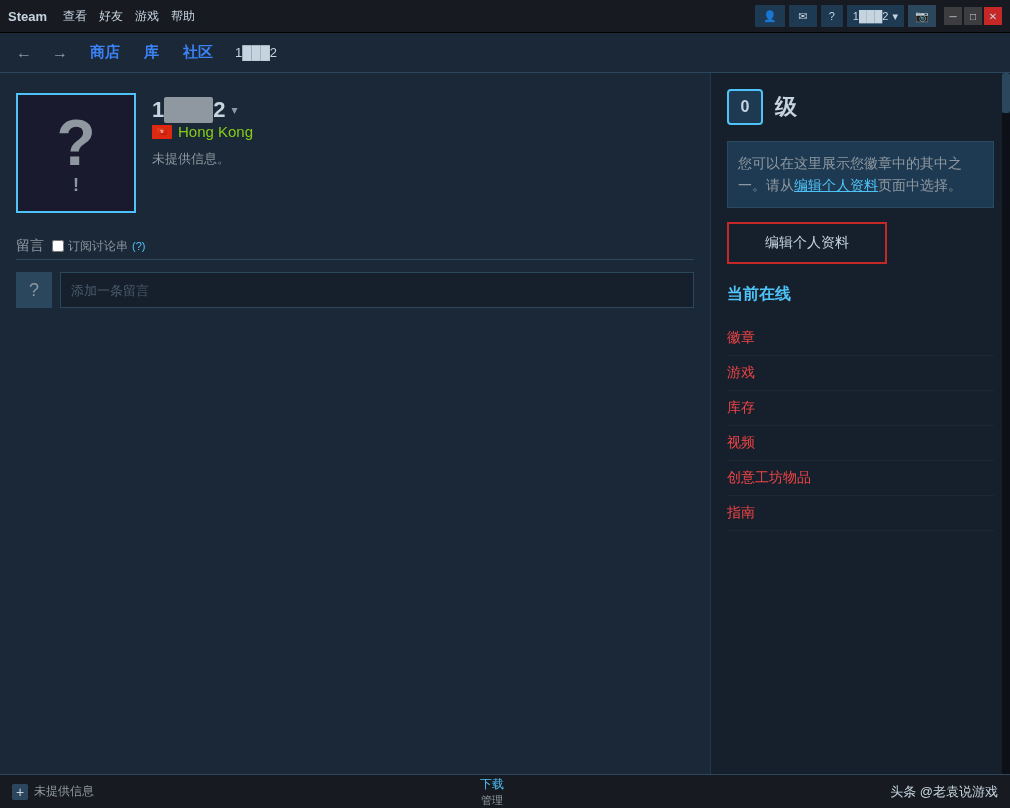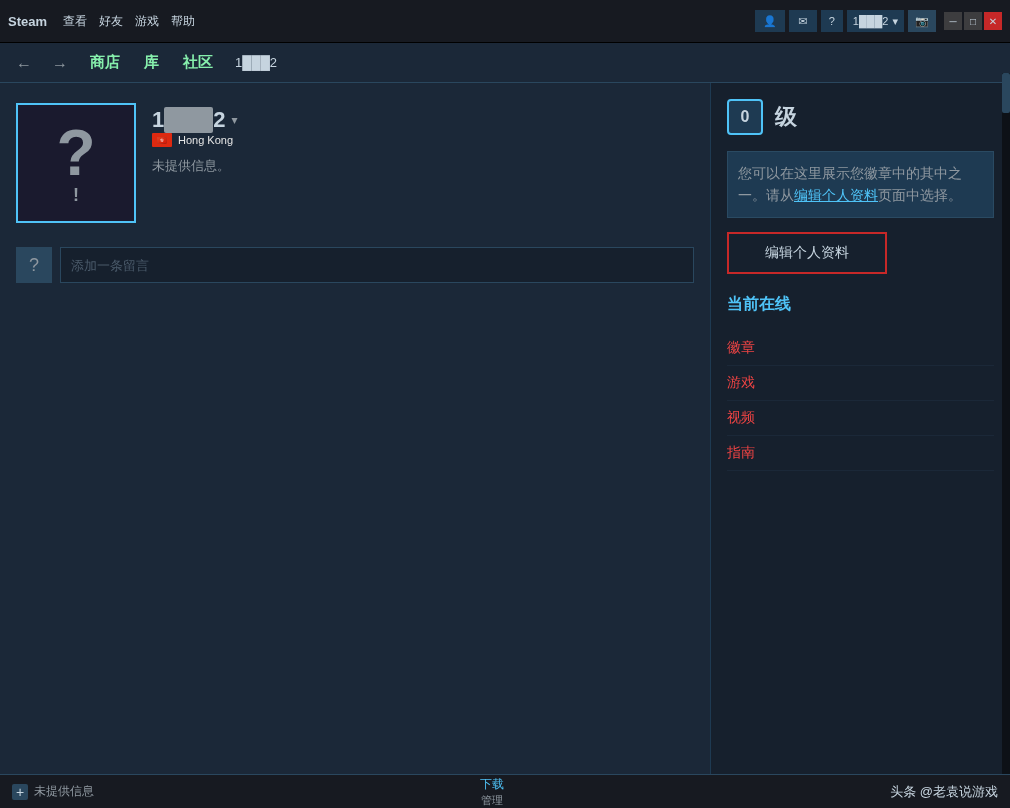--- a/index.html
+++ b/index.html
@@ -9,21 +9,21 @@
       background: #1b2838;
       font-family: "Microsoft YaHei", "SimHei", Arial, sans-serif;
       color: #c6d4df;
       overflow: hidden;
       position: relative;
     }
 
     
     .title-bar {
       width: 100%;
-      height: 43px;
+      height: 33px;
       background: #171a21;
       display: flex;
       align-items: center;
       justify-content: space-between;
       padding: 0 8px;
       border-bottom: 1px solid #000;
     }
     .title-bar-left {
       display: flex;
       align-items: center;
@@ -111,21 +111,21 @@
       gap: 12px;
       border-bottom: 1px solid #2a475e;
     }
     .nav-arrow {
       color: #8f98a0;
       font-size: 16px;
       cursor: pointer;
       padding: 2px 4px;
     }
     .nav-item {
-      color: #86efac;
+      color: #3b82f6;
       font-size: 15px;
       font-weight: bold;
       cursor: pointer;
       padding: 4px 6px;
     }
     .nav-breadcrumb {
       color: #c6d4df;
       font-size: 13px;
       margin-left: 4px;
     }
@@ -198,22 +198,22 @@
       height: 14px;
       background: #de2910;
       border-radius: 1px;
       display: inline-flex;
       align-items: center;
       justify-content: center;
       font-size: 8px;
       color: #ffde00;
     }
     .location-text {
-      color: #e5e5e5;
-      font-size: 11px;
+      color: #84cc16;
+      font-size: 15px;
     }
     .profile-bio {
       color: #8f98a0;
       font-size: 13px;
     }
 
     
     .right-panel {
       width: 300px;
       background: #16202d;
@@ -507,20 +507,28 @@
         </div>
         <div class="profile-location">
           <span class="flag-hk">🇭🇰</span>
           <span class="location-text">Hong Kong</span>
         </div>
         <div class="profile-bio">未提供信息。</div>
       </div>
     </div>
 
     <div class="comments-section">
+      <div class="comments-header">
+        <span class="comments-title">留言</span>
+        <div class="subscribe-checkbox">
+          <input type="checkbox" style="">
+          <span>订阅讨论串</span>
+          <span class="help-icon">(?)</span>
+        </div>
+      </div>
       <div class="comment-input-row">
         <div class="comment-avatar">?</div>
         <input class="comment-input" type="text" placeholder="添加一条留言" style="">
       </div>
     </div>
 
   </div>
 
   <div class="right-panel">
 
@@ -533,21 +541,23 @@
       <span>您可以在这里展示您徽章中的其中之一。请从</span><span class="info-box-link">编辑个人资料</span><span>页面中选择。</span>
     </div>
 
     <button class="edit-profile-btn">编辑个人资料</button>
 
     <div class="online-status">当前在线</div>
 
     <div>
       <div class="right-nav-item">徽章</div>
       <div class="right-nav-item">游戏</div>
+      <div class="right-nav-item">库存</div>
       <div class="right-nav-item">视频</div>
+      <div class="right-nav-item">创意工坊物品</div>
       <div class="right-nav-item">指南</div>
     </div>
 
   </div>
 
 </div>
 
 <div class="scroll-track">
   <div class="scroll-thumb"></div>
 </div>

